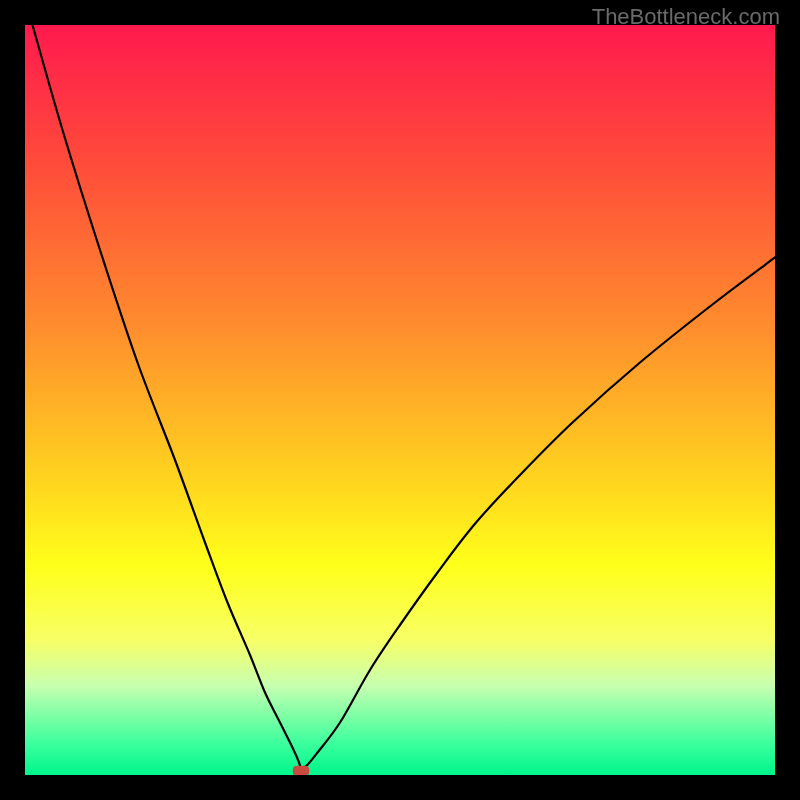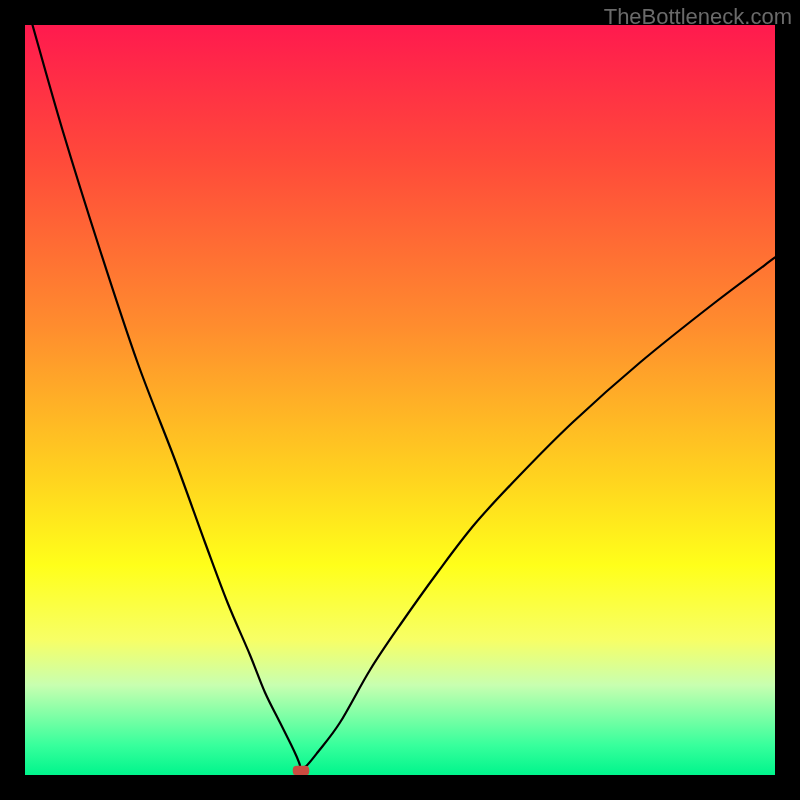--- a/index.html
+++ b/index.html
@@ -12,21 +12,21 @@
   }
   .container {
     position: relative;
     width: 800px;
     height: 800px;
     background: #000;
   }
   .watermark {
     position: absolute;
     top: 4px;
-    right: 8px;
+    right: 20px;
     font-family: Arial, Helvetica, sans-serif;
     font-size: 22px;
     color: #6a6a6a;
     z-index: 5;
   }
   .plot-area {
     position: absolute;
     left: 25px;
     top: 25px;
     width: 750px;

